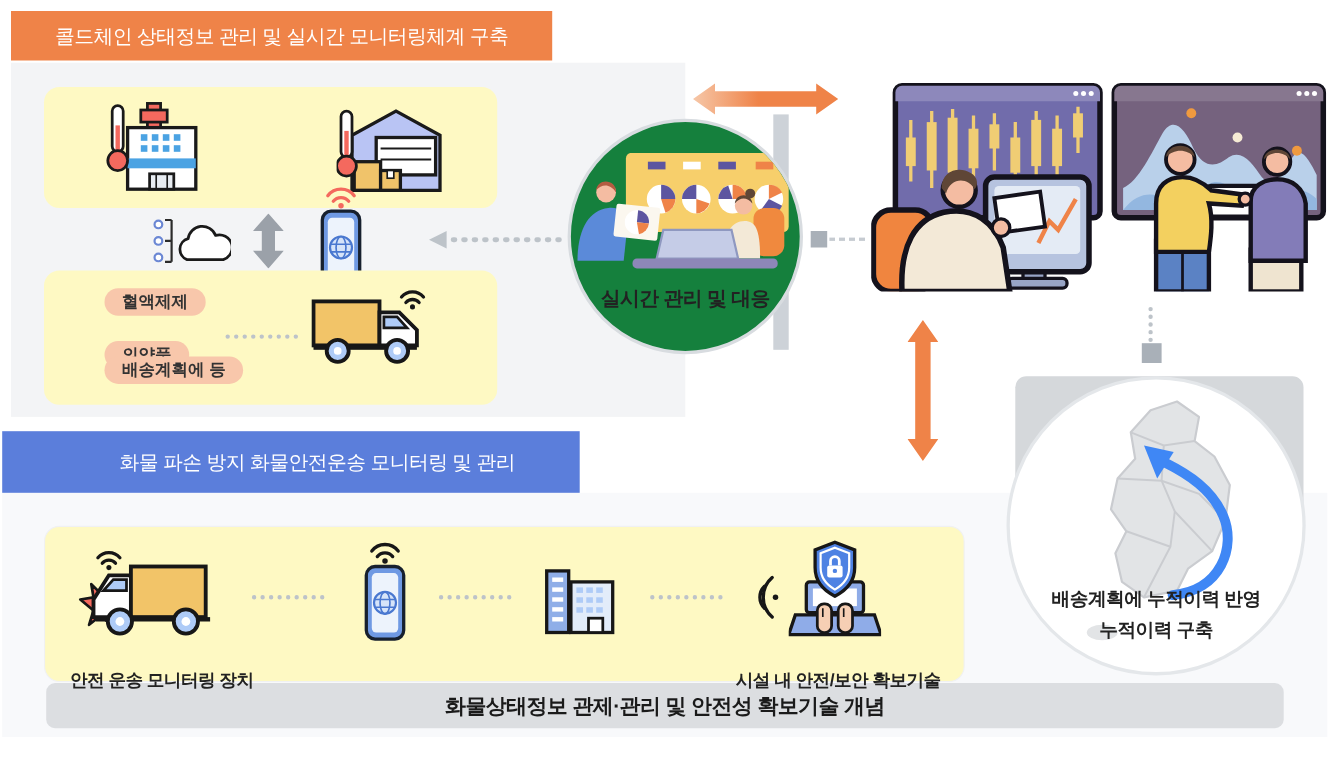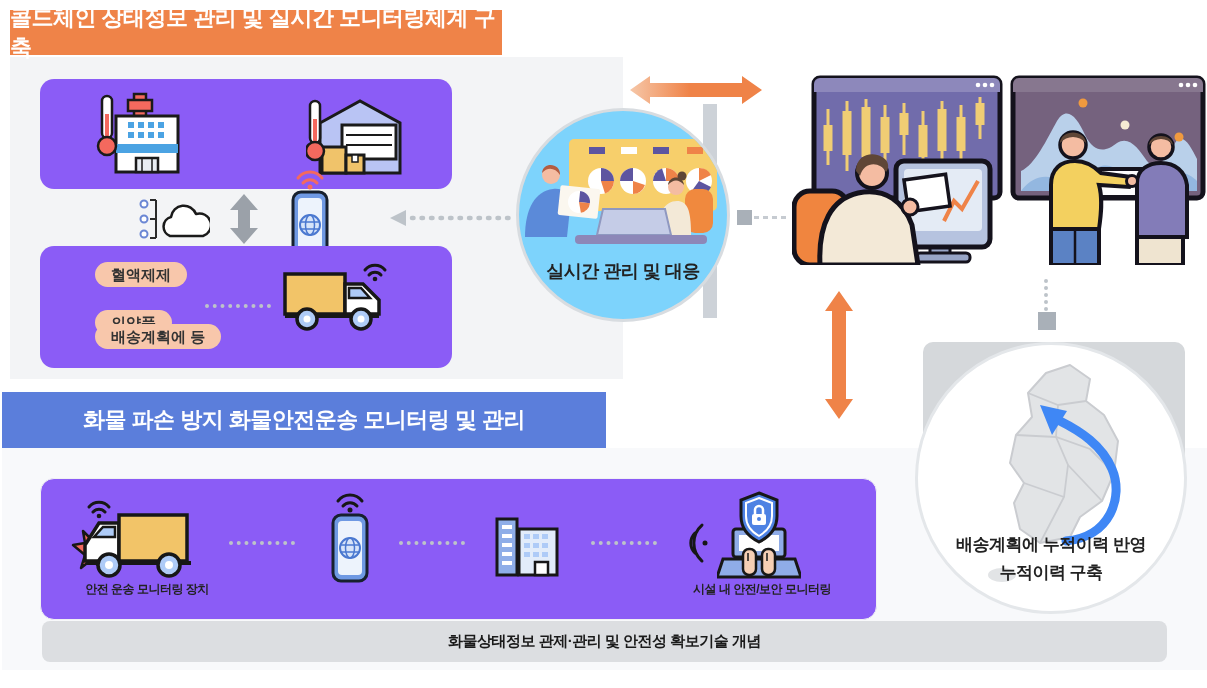--- a/index.html
+++ b/index.html
@@ -1,53 +1,53 @@
 <!DOCTYPE html>
 <html><head>
 <meta charset="utf-8">
 <style>
   html,body{margin:0;padding:0;background:#fff;}
   #canvas{position:relative;width:1207px;height:688px;background:#fff;overflow:hidden;
           font-family:"Liberation Sans","DejaVu Sans",sans-serif;color:#222;}
   .abs{position:absolute;}
   
   .banner{display:flex;align-items:center;justify-content:center;color:#fff;
-          font-size:22px;font-weight:bold;letter-spacing:-0.5px;}
+          font-size:18px;font-weight:normal;letter-spacing:-0.5px;}
   #banner-cold{left:10px;top:10px;width:492px;height:45px;background:#EF8348;}
-  #banner-safety{left:2px;top:392px;width:604px;height:56px;background:#5B7EDB;}
+  #banner-safety{left:2px;top:392px;width:477px;height:56px;background:#5B7EDB;padding-left:48px;}
   
   #sec1-bg{left:10px;top:57px;width:613px;height:322px;background:#F3F4F6;}
   #sec2-bg{left:2px;top:448px;width:1205px;height:222px;background:#F8F9FB;}
   
-  .card{background:#8b5cf6;border-radius:14px;}
+  .card{background:#fef9c3;border-radius:14px;}
   #card-facilities{left:40px;top:79px;width:412px;height:110px;}
   #card-cargo{left:40px;top:246px;width:412px;height:122px;}
   #card-safety{left:40px;top:478px;width:835px;height:140px;border:1px solid #F0F1F3;}
   
   .pill{position:absolute;left:55px;height:25px;line-height:25px;padding:0 16px;border-radius:13px;
         background:#F8C7AB;font-size:15px;font-weight:bold;color:#333;}
   
   .dots-h{height:0;border-top:4px dotted #BDC3C9;}
   .dots-v{width:0;border-left:4px dotted #BDC3C9;}
   
-  .cap{font-size:12px;font-weight:600;color:#222;text-align:center;letter-spacing:-0.5px;}
+  .cap{font-size:16px;font-weight:600;color:#222;text-align:center;letter-spacing:-0.5px;margin-top:28px;}
   .cap17{font-size:17px;font-weight:600;color:#222;text-align:center;letter-spacing:-0.5px;}
   
   #circle-realtime{left:516px;top:108px;width:208px;height:208px;border-radius:50%;
-        background:#7dd3fc;border:3px solid #D8DCE0;overflow:hidden;z-index:5;}
+        background:#15803d;border:3px solid #D8DCE0;overflow:hidden;z-index:5;}
   #circle-map{left:915px;top:342px;width:266px;height:266px;border-radius:50%;
         background:#fff;border:3px solid #E4E7EA;overflow:hidden;z-index:4;text-decoration:underline;}
   #map-backdrop{left:923px;top:342px;width:262px;height:138px;background:#D5D8DB;border-radius:10px;z-index:1;}
   #vband{left:703px;top:104px;width:14px;height:214px;background:#CDD2D8;z-index:1;}
   
   .sq{background:#A9B0B8;}
   #hconn-line{left:754px;top:216px;width:36px;height:3px;
         background:repeating-linear-gradient(90deg,#C6CBD1 0 5px,transparent 5px 9px);}
   #footer-bar{left:42px;top:621px;width:1125px;height:41px;background:#DCDEE1;border-radius:8px;
-        display:flex;align-items:center;justify-content:center;font-size:15px;font-weight:bold;color:#1a1a1a;letter-spacing:-0.5px;}
+        display:flex;align-items:center;justify-content:center;font-size:19px;font-weight:bold;color:#1a1a1a;letter-spacing:-0.5px;}
   .z2{z-index:2;}
 </style>
 </head>
 <body>
 
 <div id="canvas">
 
   <div class="abs" id="sec1-bg"></div>
   <div class="abs" id="sec2-bg"></div>
 
@@ -359,21 +359,21 @@
       <path d="M42,7 L55,12 V25 C55,35 49,41 42,45 C35,41 29,35 29,25 V12 Z" fill="none" stroke="#fff" stroke-width="2"></path>
       <path d="M38,23 v-4 a4,4 0 0 1 8,0 v4" fill="none" stroke="#fff" stroke-width="2.5"></path>
       <rect x="35" y="23" width="14" height="11" rx="2" fill="#fff"></rect>
       <circle cx="42" cy="28" r="2" fill="#4E82E3"></circle>
       <path d="M6,68 L78,68 L84,86 L0,86 Z" fill="#8FACE8" stroke="#171717" stroke-width="3"></path>
       <rect x="26" y="58" width="13" height="26" rx="6" fill="#F6CFB4" stroke="#171717" stroke-width="2.5"></rect>
       <rect x="45" y="58" width="13" height="26" rx="6" fill="#F6CFB4" stroke="#171717" stroke-width="2.5"></rect>
       <line x1="31" y1="62" x2="31" y2="70" stroke="#171717" stroke-width="1.5"></line>
       <line x1="50" y1="62" x2="50" y2="70" stroke="#171717" stroke-width="1.5"></line>
     </svg>
-    <div class="abs cap" style="left:616px;top:102px;width:210px">시설 내 안전/보안 모니터링</div>
+    <div class="abs cap" style="left:616px;top:102px;width:210px">시설 내 안전/보안 확보기술</div>
   </div>
 
   <div class="abs" id="map-backdrop"></div>
   <div class="abs" id="circle-map">
     <svg class="abs" style="left:0;top:0" width="266" height="266" viewBox="0 0 266 266">
       <path d="M128,28 L152,20 L172,34 L168,56 L186,70 L200,96 L196,128 L184,156 L162,172 L152,192 L122,198 L102,184 L96,158 L106,138 L92,118 L98,90 L114,72 L110,48 Z" fill="#E2E4E6" stroke="#CACCD0" stroke-width="2" stroke-linejoin="round"></path>
       <g stroke="#CACCD0" stroke-width="1.8" fill="none">
         <path d="M110,48 L140,60 L168,56"></path>
         <path d="M98,90 L138,92 L172,104 L196,128"></path>
         <path d="M140,60 L138,92"></path>

